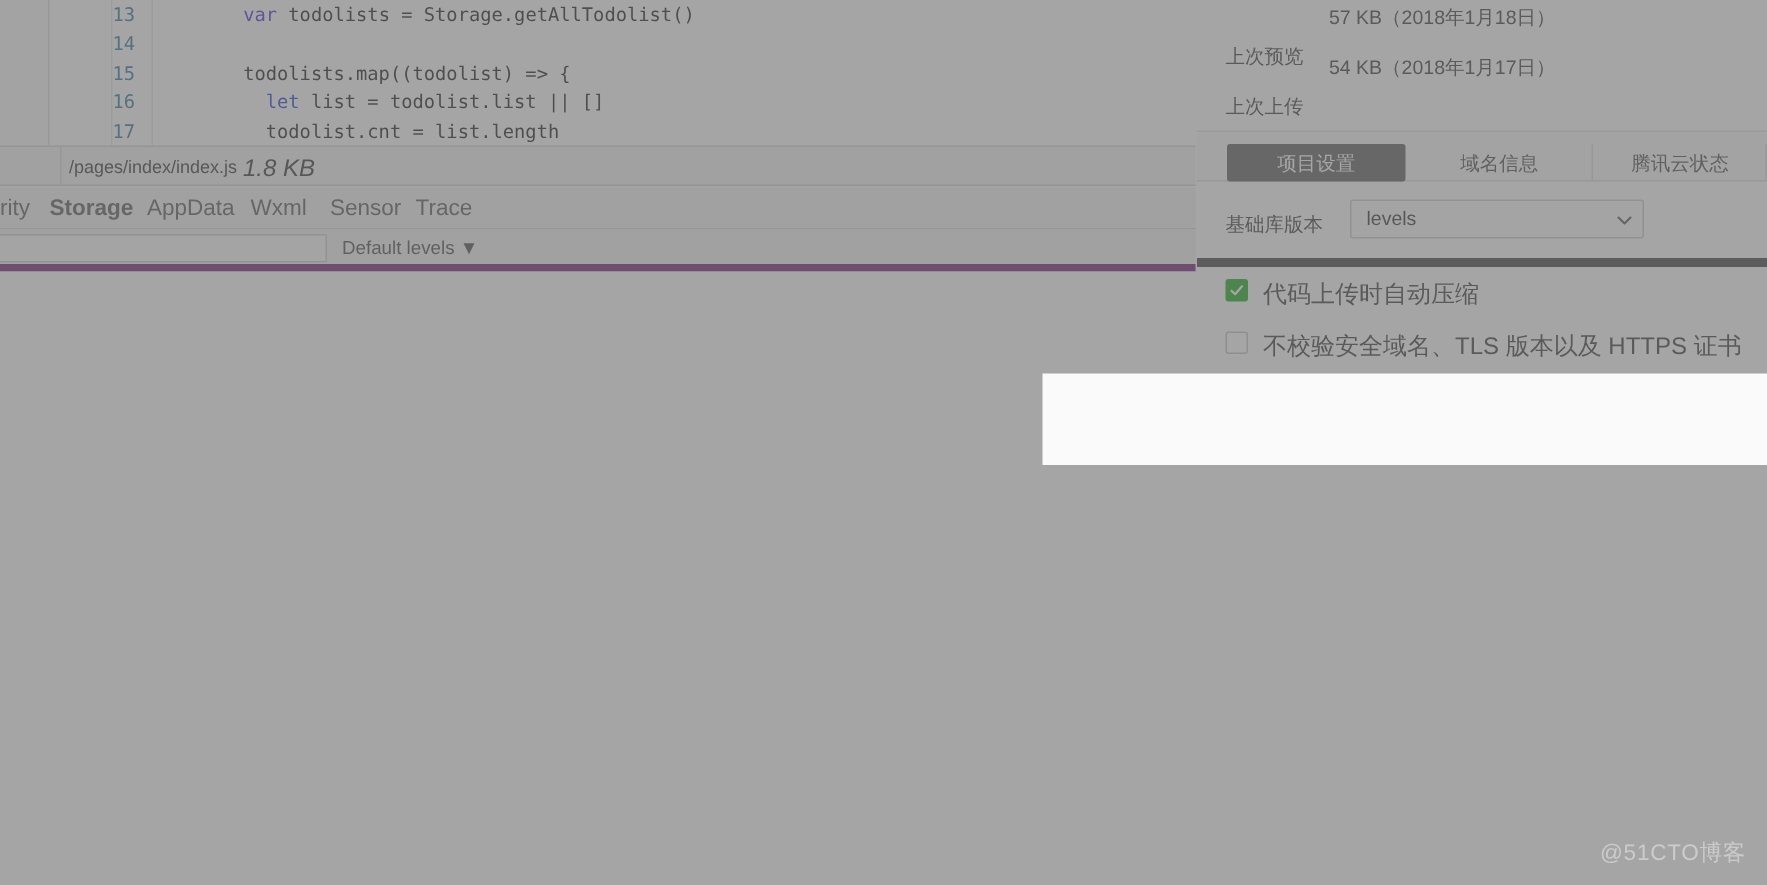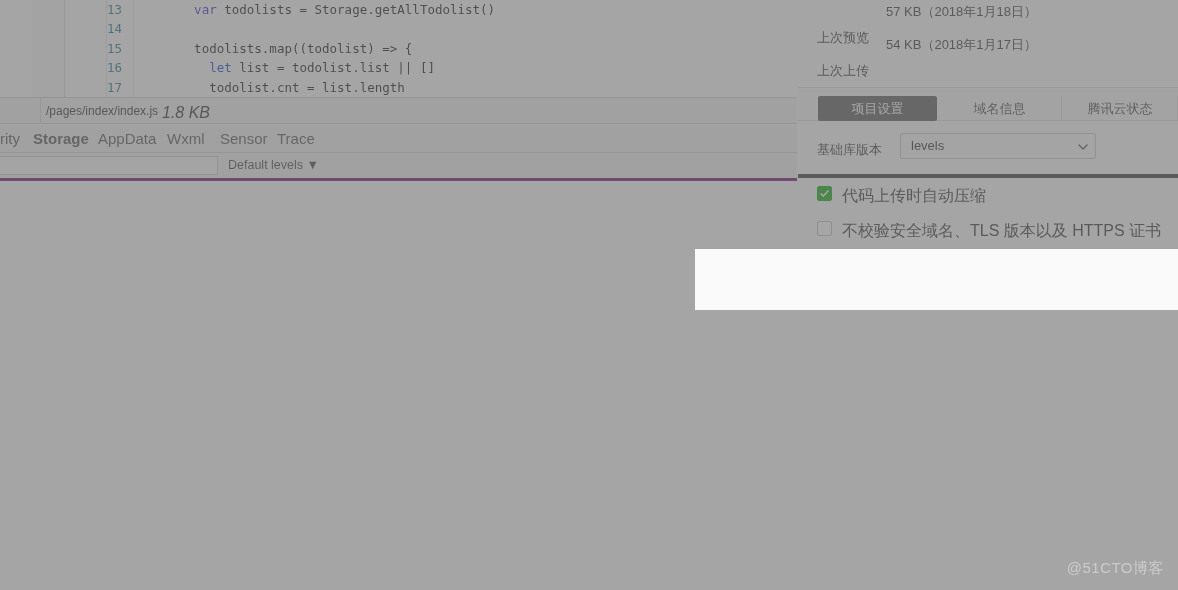--- a/index.html
+++ b/index.html
@@ -26,21 +26,20 @@
     height: 590px;
     background: #ffffff;
   }
   .editor-area {
     position: absolute;
     left: 0; top: 0;
     width: 797px;
     height: 97px;
     background: #ffffff;
     overflow: hidden;
-    margin-left: 32px;
   }
   .editor-railA {
     position: absolute;
     left: 0; top: 0;
     width: 33px; height: 97px;
     background: #fafafa;
     border-right: 1px solid #dedede;
     box-sizing: border-box;
   }
   .editor-railB {
@@ -137,21 +136,21 @@
     font-size: 15px;
     color: #5a5a5a;
     white-space: nowrap;
   }
 
   .console-bar {
     position: absolute;
     left: 0; top: 153px;
     width: 797px; height: 28px;
     background: #f5f5f5;
-    border-bottom: 3px solid #701a75;
+    border-bottom: 5px solid #701a75;
     box-sizing: border-box;
     padding-left: 36px;
   }
   .filter-input {
     position: absolute;
     left: -3px; top: 3px;
     width: 221px; height: 19px;
     background: #fbfbfb;
     border: 1px solid #cfcfcf;
     box-sizing: border-box;
@@ -234,21 +233,21 @@
   .settings-block {
     position: absolute;
     left: 0; top: 122px;
     width: 380px;
     background: #ffffff;
   }
   .setting-row {
     position: relative;
     width: 380px;
     height: 56px;
-    border-bottom: 4px solid #404040;
+    border-bottom: 6px solid #404040;
     box-sizing: border-box;
   }
   .setting-label {
     position: absolute;
     left: 19px; top: 19px;
     font-size: 13px;
     color: #3b3b3b;
   }
   .select-wrap {
     position: absolute;

